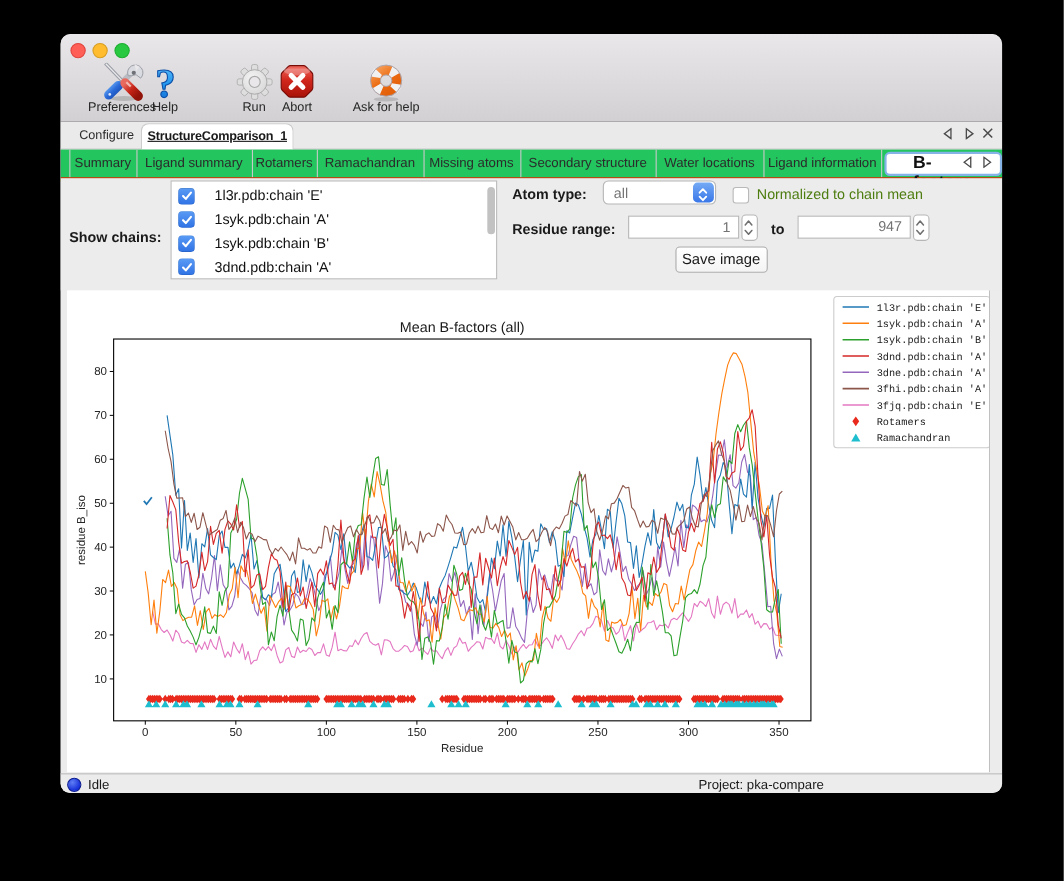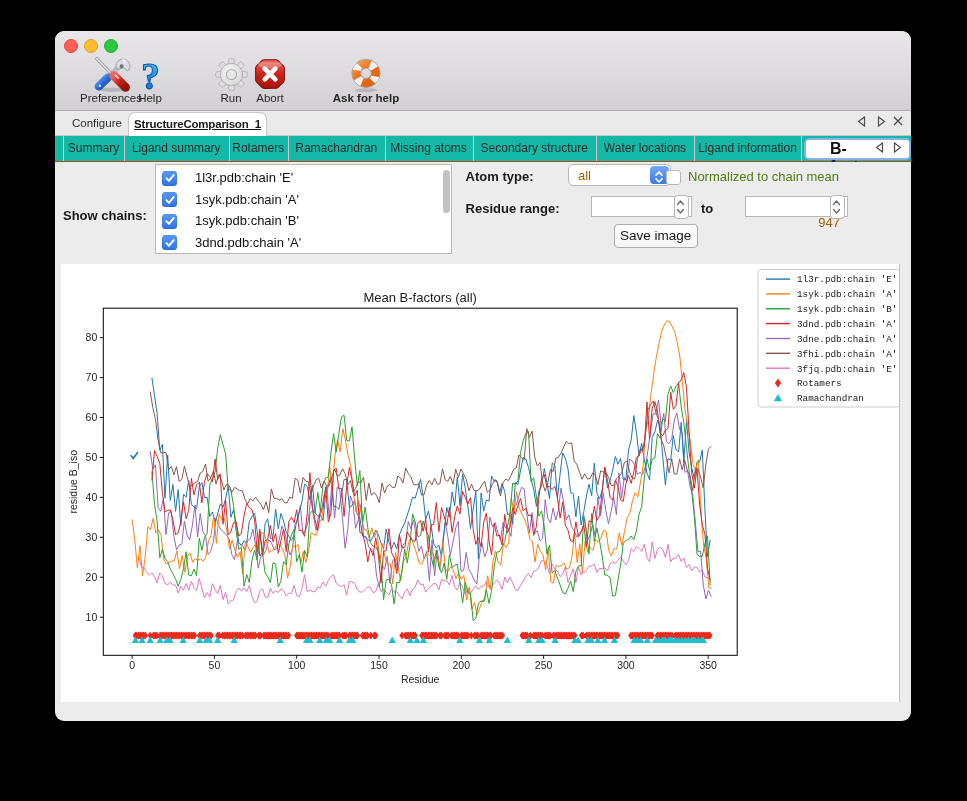--- a/index.html
+++ b/index.html
@@ -19,40 +19,40 @@
 .tbitem{position:absolute;top:26px;text-align:center;font-size:11.5px;color:#262626;}
 .tbitem .ic{height:35px;display:block;margin:0 auto 0 auto;}
 
 #tabrow1{position:absolute;left:0;top:80px;width:100%;height:24px;background:#eaeaea;
          border-bottom:1px solid #c8c8c8;}
 #tabrow1 .plain{position:absolute;left:17px;top:0;line-height:24px;font-size:11.5px;color:#2b2b2b;}
 #seltab1{position:absolute;left:73px;top:1px;height:23px;width:137px;background:#ffffff;
          border:1px solid #c8c8c8;border-bottom:none;border-radius:7px 7px 0 0;
          line-height:22px;font-size:11.5px;font-weight:bold;color:#1a1a1a;text-align:center;letter-spacing:-0.2px;text-decoration:underline;}
 
-#tabrow2{position:absolute;left:0;top:105px;width:100%;height:25px;background:#14b8a6;
+#tabrow2{position:absolute;left:0;top:105px;width:100%;height:25px;background:#22c55e;
          border-bottom:4px solid #c2410c;}
 #tabrow2 .t{position:absolute;top:0;height:25px;line-height:25px;font-size:12px;color:#2b2b2b;
             text-align:center;border-right:1px solid #c9c9c9;}
 #selt2{position:absolute;top:2px;height:18px;line-height:18px;background:#fff;
        border:2px solid #85b3e8;border-radius:5px;font-size:16px;font-weight:bold;color:#111;
        padding:0 24px;}
 .navarr{position:absolute;font-size:11px;color:#555;}
 
 #ctrl{position:absolute;left:0;top:131px;width:100%;height:102px;background:#ececec;}
 .blab{position:absolute;font-size:13px;font-weight:bold;color:#1a1a1a;}
 #chainlist{position:absolute;left:100px;top:2px;width:295px;height:88px;background:#fff;
            border:1px solid #b9b9b9;}
 .citem{position:absolute;left:0;width:100%;height:21px;font-size:13px;color:#111;}
 .cb{position:absolute;left:6px;top:3px;width:15px;height:15px;border-radius:3.5px;
     background:linear-gradient(#5a9bf5,#2f72e4);box-shadow:inset 0 0 0 0.5px rgba(0,0,0,0.15);}
 .cb svg{position:absolute;left:1.5px;top:1.5px;}
 .citem span{position:absolute;left:39px;top:2.5px;}
 #lscroll{position:absolute;left:287px;top:5px;width:7px;height:43px;border-radius:4px;background:#c2c2c2;}
-.field{position:absolute;background:#fff;border:1px solid #b6b6b6;font-size:13px;color:#a16207;margin-left:20px;}
+.field{position:absolute;background:#fff;border:1px solid #b6b6b6;font-size:13px;color:#737373;}
 .stepper{position:absolute;width:13px;height:22px;background:#fff;border:1px solid #b6b6b6;border-radius:4px;}
 .btn{position:absolute;height:22px;background:linear-gradient(#ffffff,#f4f4f4);
      border:1px solid #aeaeae;border-radius:4px;font-size:13.5px;color:#1a1a1a;
      text-align:center;}
 
 #plotpanel{position:absolute;left:6px;top:233px;width:838px;height:438px;background:#fff;
            border-right:1px solid #c0c0c0;}
 
 #status{position:absolute;left:0;top:672px;width:100%;height:18px;background:#ececec;
         border-top:1px solid #bdbdbd;font-size:12px;color:#1a1a1a;}
@@ -124,21 +124,21 @@
 <path d="M11 11 L21 21 M21 11 L11 21" stroke="#ffffff" stroke-width="4.4" stroke-linecap="round"></path>
 <path d="M6 5 h20 a2 2 0 0 1 1 3 c-5 4 -17 4 -22 0 a2 2 0 0 1 1 -3 Z" fill="rgba(255,255,255,0.28)"></path>
 <defs>
               <linearGradient id="ga" x1="0" y1="0" x2="0" y2="1">
 <stop offset="0" stop-color="#ef6a60"></stop>
                 <stop offset="0.45" stop-color="#d2271c"></stop>
                 <stop offset="1" stop-color="#a81208"></stop>
 </linearGradient>
             </defs>
 </svg></span>Abort</div>
-      <div class="tbitem" style="left:274px;width:74px;font-weight:bold;"><span class="ic"><svg width="36" height="36" viewBox="0 0 32 32">
+      <div class="tbitem" style="left:259px;width:74px;"><span class="ic"><svg width="36" height="36" viewBox="0 0 32 32">
 <ellipse cx="16" cy="29.5" rx="10" ry="1.8" fill="rgba(0,0,0,0.14)"></ellipse>
 <circle cx="16" cy="14.5" r="8.6" fill="none" stroke="url(#go)" stroke-width="8"></circle>
 <g stroke="#f2f1f2" stroke-width="8" fill="none">
 <path d="M 19.6 6.5 A 8.6 8.6 0 0 1 23.7 10.1"></path>
 <path d="M 12.4 22.5 A 8.6 8.6 0 0 1 8.3 18.9"></path>
 <path d="M 24.5 17.2 A 8.6 8.6 0 0 1 22.3 21.8"></path>
 <path d="M 7.5 11.8 A 8.6 8.6 0 0 1 9.7 7.2"></path>
 </g>
 <circle cx="16" cy="14.5" r="12.6" fill="none" stroke="#a8a5b0" stroke-width="0.8"></circle>
 <circle cx="16" cy="14.5" r="4.6" fill="none" stroke="#a8a5b0" stroke-width="0.8"></circle>
@@ -237,21 +237,21 @@
 <div class="field" style="left:516px;top:34px;width:99px;height:19px;">
   <span style="position:absolute;right:7px;top:2px;">1</span>
       </div>
 <div class="stepper" style="left:619px;top:32.5px;">
         <svg width="9" height="18" viewBox="0 0 9 18" style="position:absolute;left:1px;top:2px;">
           <path d="M1.5 6.5 L4.5 3 L7.5 6.5 M1.5 11.5 L4.5 15 L7.5 11.5" stroke="#6f6f6f" stroke-width="1.4" fill="none" stroke-linecap="round" stroke-linejoin="round"></path>
         </svg>
       </div>
 <div class="blab" style="left:646px;top:38.5px;">to</div>
 <div class="field" style="left:670px;top:34px;width:101px;height:19px;">
-  <span style="position:absolute;right:7px;top:18px;">947</span>
+  <span style="position:absolute;right:7px;top:1px;">947</span>
       </div>
 <div class="stepper" style="left:775px;top:32.5px;">
         <svg width="9" height="18" viewBox="0 0 9 18" style="position:absolute;left:1px;top:2px;">
           <path d="M1.5 6.5 L4.5 3 L7.5 6.5 M1.5 11.5 L4.5 15 L7.5 11.5" stroke="#6f6f6f" stroke-width="1.4" fill="none" stroke-linecap="round" stroke-linejoin="round"></path>
         </svg>
       </div>
 <div class="btn" style="left:558.6px;top:62px;width:82px;line-height:21px;">Save image</div>
 
   </div>
   <div id="plotpanel"><svg width="838" height="438" viewBox="0 0 838 438" font-family="Liberation Sans, sans-serif">
@@ -300,13 +300,19 @@
 <text x="736" y="77.8" font-size="9.3" fill="#1a1a1a" font-family="Liberation Mono, monospace">3dne.pdb:chain 'A'</text>
 <line x1="705" y1="89.3" x2="729" y2="89.3" stroke="#8c564b" stroke-width="1.4"></line>
 <text x="736" y="92.6" font-size="9.3" fill="#1a1a1a" font-family="Liberation Mono, monospace">3fhi.pdb:chain 'A'</text>
 <line x1="705" y1="104.2" x2="729" y2="104.2" stroke="#e377c2" stroke-width="1.4"></line>
 <text x="736" y="107.5" font-size="9.3" fill="#1a1a1a" font-family="Liberation Mono, monospace">3fjq.pdb:chain 'E'</text>
 <path fill="#e8291c" d="M717 114.6l3.1 4.4l-3.1 4.4l-3.1 -4.4Z"></path>
 <text x="736" y="122.3" font-size="9.3" fill="#1a1a1a" font-family="Liberation Mono, monospace">Rotamers</text>
 <path fill="#1fbecf" d="M717 130.0l4.2 7.3l-8.4 0Z"></path>
 <text x="736" y="137.2" font-size="9.3" fill="#1a1a1a" font-family="Liberation Mono, monospace">Ramachandran</text>
 </svg></div>
+  <div id="status">
+    <div style="position:absolute;left:6px;top:3px;width:11px;height:11px;border-radius:50%;
+         background:radial-gradient(circle at 35% 30%,#5f7ef5,#1630d8 70%);border:0.5px solid #0a1a90;"></div>
+    <div style="position:absolute;left:25px;top:1.5px;">Idle</div>
+    <div style="position:absolute;right:162px;top:1.5px;">Project: pka-compare</div>
+  </div>
 </div>
 
 </body></html>

